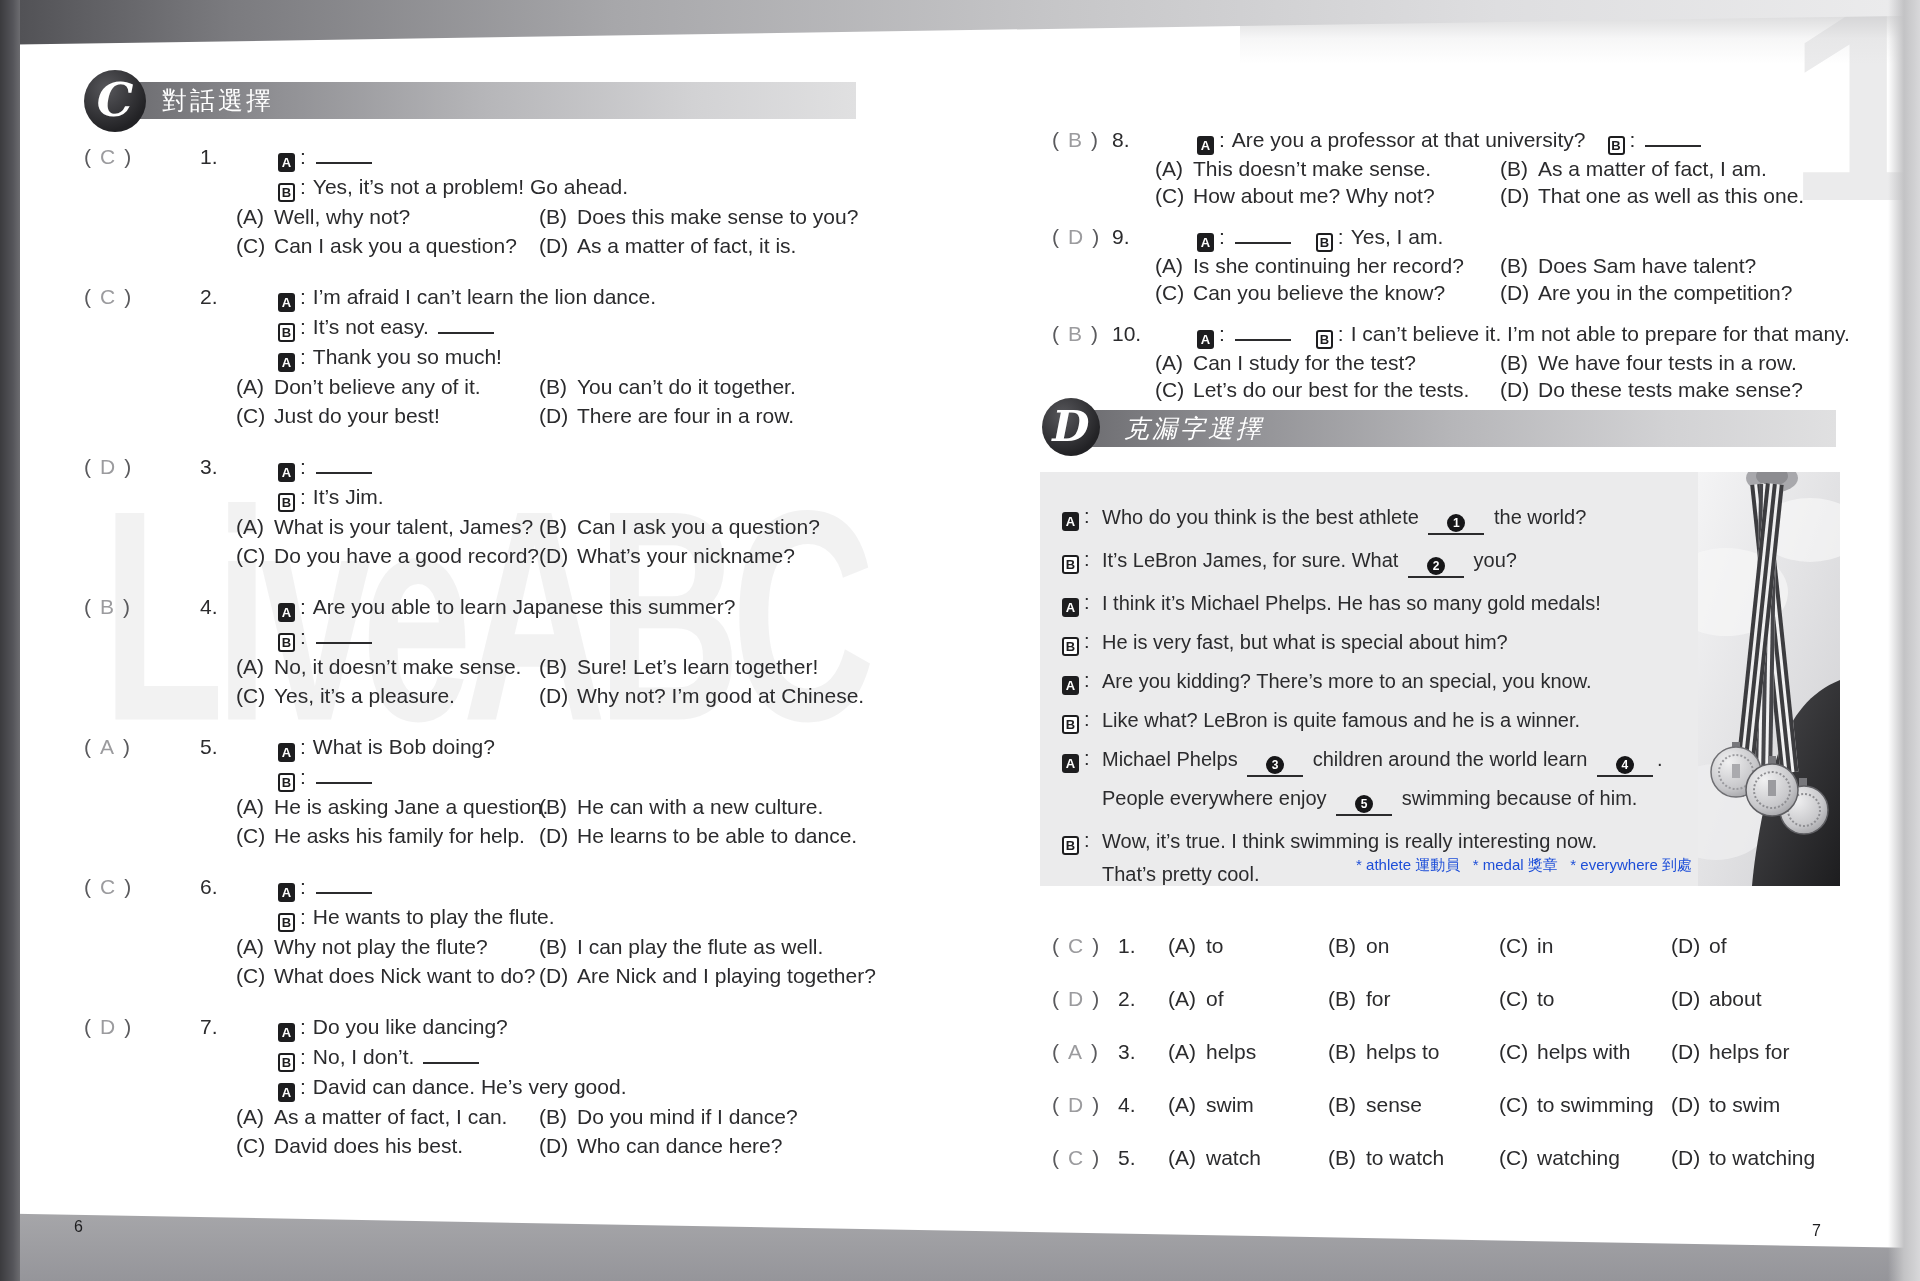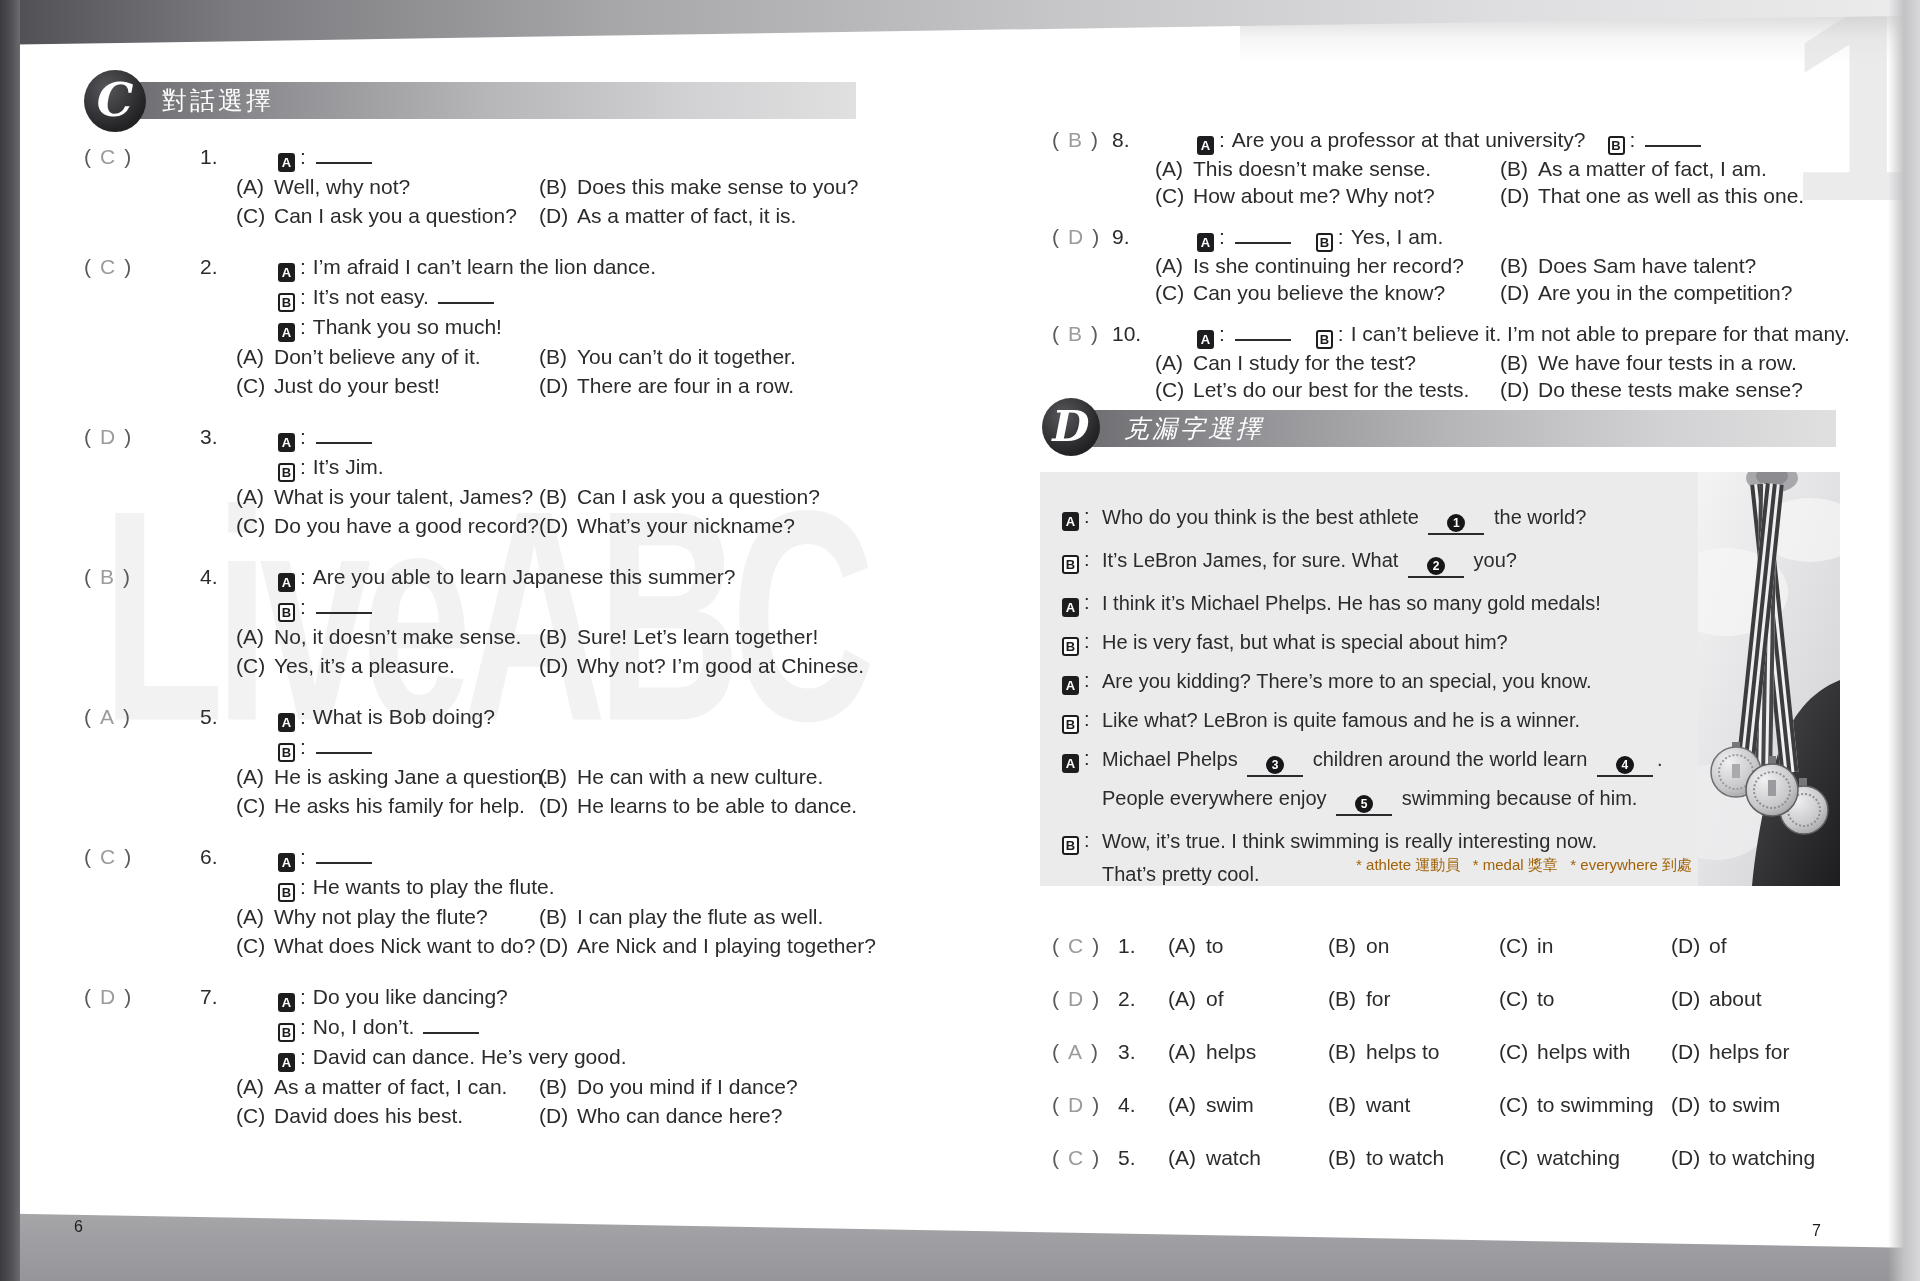--- a/index.html
+++ b/index.html
@@ -78,21 +78,21 @@
 
   
   .cloze-box{position:absolute;left:1040px;top:472px;width:800px;height:414px;
     background:#ebebec;z-index:10;}
   .cloze-dialogue{position:absolute;left:22px;top:33px;right:150px;font-size:20px;}
   .d-entry{display:flex;margin-bottom:13px;}
   .d-icon{width:40px;flex:none;}
   .d-lines{flex:1;}
   .d-line{line-height:24px;white-space:nowrap;}
   .d-line + .d-line{margin-top:9px;}
-  .glossary{position:absolute;right:148px;bottom:11px;font-size:15px;color:#a16207;white-space:pre;}
+  .glossary{position:absolute;right:148px;bottom:11px;font-size:15px;color:#1d4ed8;white-space:pre;}
   .medal-photo{position:absolute;right:0;top:0;}
 
   
   .cloze-questions{position:absolute;left:1052px;top:933px;width:810px;z-index:10;font-size:21px;}
   .cloze-q{display:grid;grid-template-columns:66px 50px 160px 171px 172px 1fr;
     line-height:26px;margin-bottom:27px;}
 </style>
 </head>
 <body>
 
@@ -114,20 +114,21 @@
     <span class="sectitle">克漏字選擇</span>
   </div>
   <div class="badge d">D</div>
 
   <div id="left-questions" class="left-questions">
       <div class="question">
         <div class="q-ans">(<span class="ansletter">C</span>)</div>
         <div class="q-num">1.</div>
         <div class="q-body">
           <div class="q-line"><span class="spk a">A</span><span class="colon">:</span><span class="blank"></span></div>
+          <div class="q-line"><span class="spk b">B</span><span class="colon">:</span>Yes, it’s not a problem! Go ahead.</div>
           <div class="q-opts">
             <div class="opt">
               <span class="opt-label">(A)</span>
               <span class="opt-text">Well, why not?</span>
             </div>
             <div class="opt">
               <span class="opt-label">(B)</span>
               <span class="opt-text">Does this make sense to you?</span>
             </div>
             <div class="opt">
@@ -568,21 +569,21 @@
       </div>
       <div class="cloze-q">
         <div class="q-ans">(<span class="ansletter">D</span>)</div>
         <div class="q-num">4.</div>
         <div class="opt">
           <span class="opt-label">(A)</span>
           <span class="opt-text">swim</span>
         </div>
         <div class="opt">
           <span class="opt-label">(B)</span>
-          <span class="opt-text">want</span>
+          <span class="opt-text">sense</span>
         </div>
         <div class="opt">
           <span class="opt-label">(C)</span>
           <span class="opt-text">to swimming</span>
         </div>
         <div class="opt">
           <span class="opt-label">(D)</span>
           <span class="opt-text">to swim</span>
         </div>
       </div>

